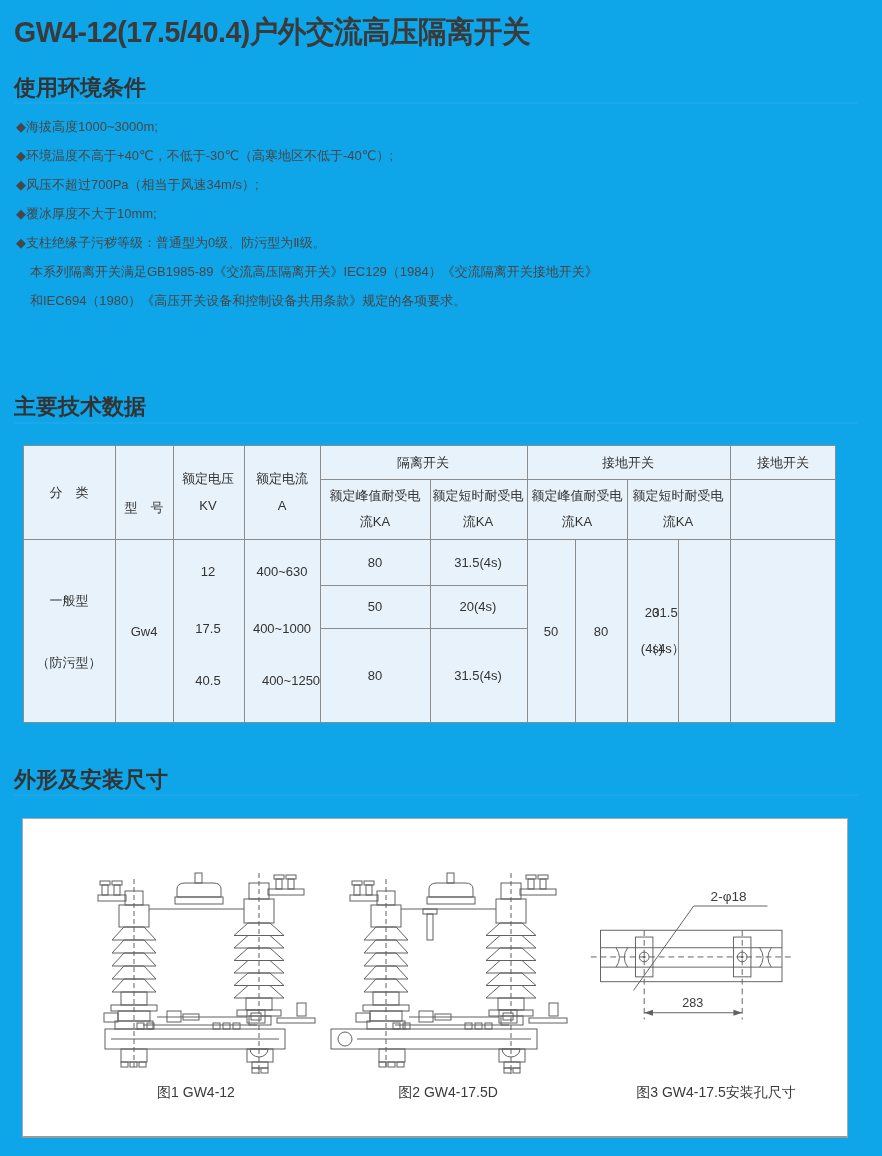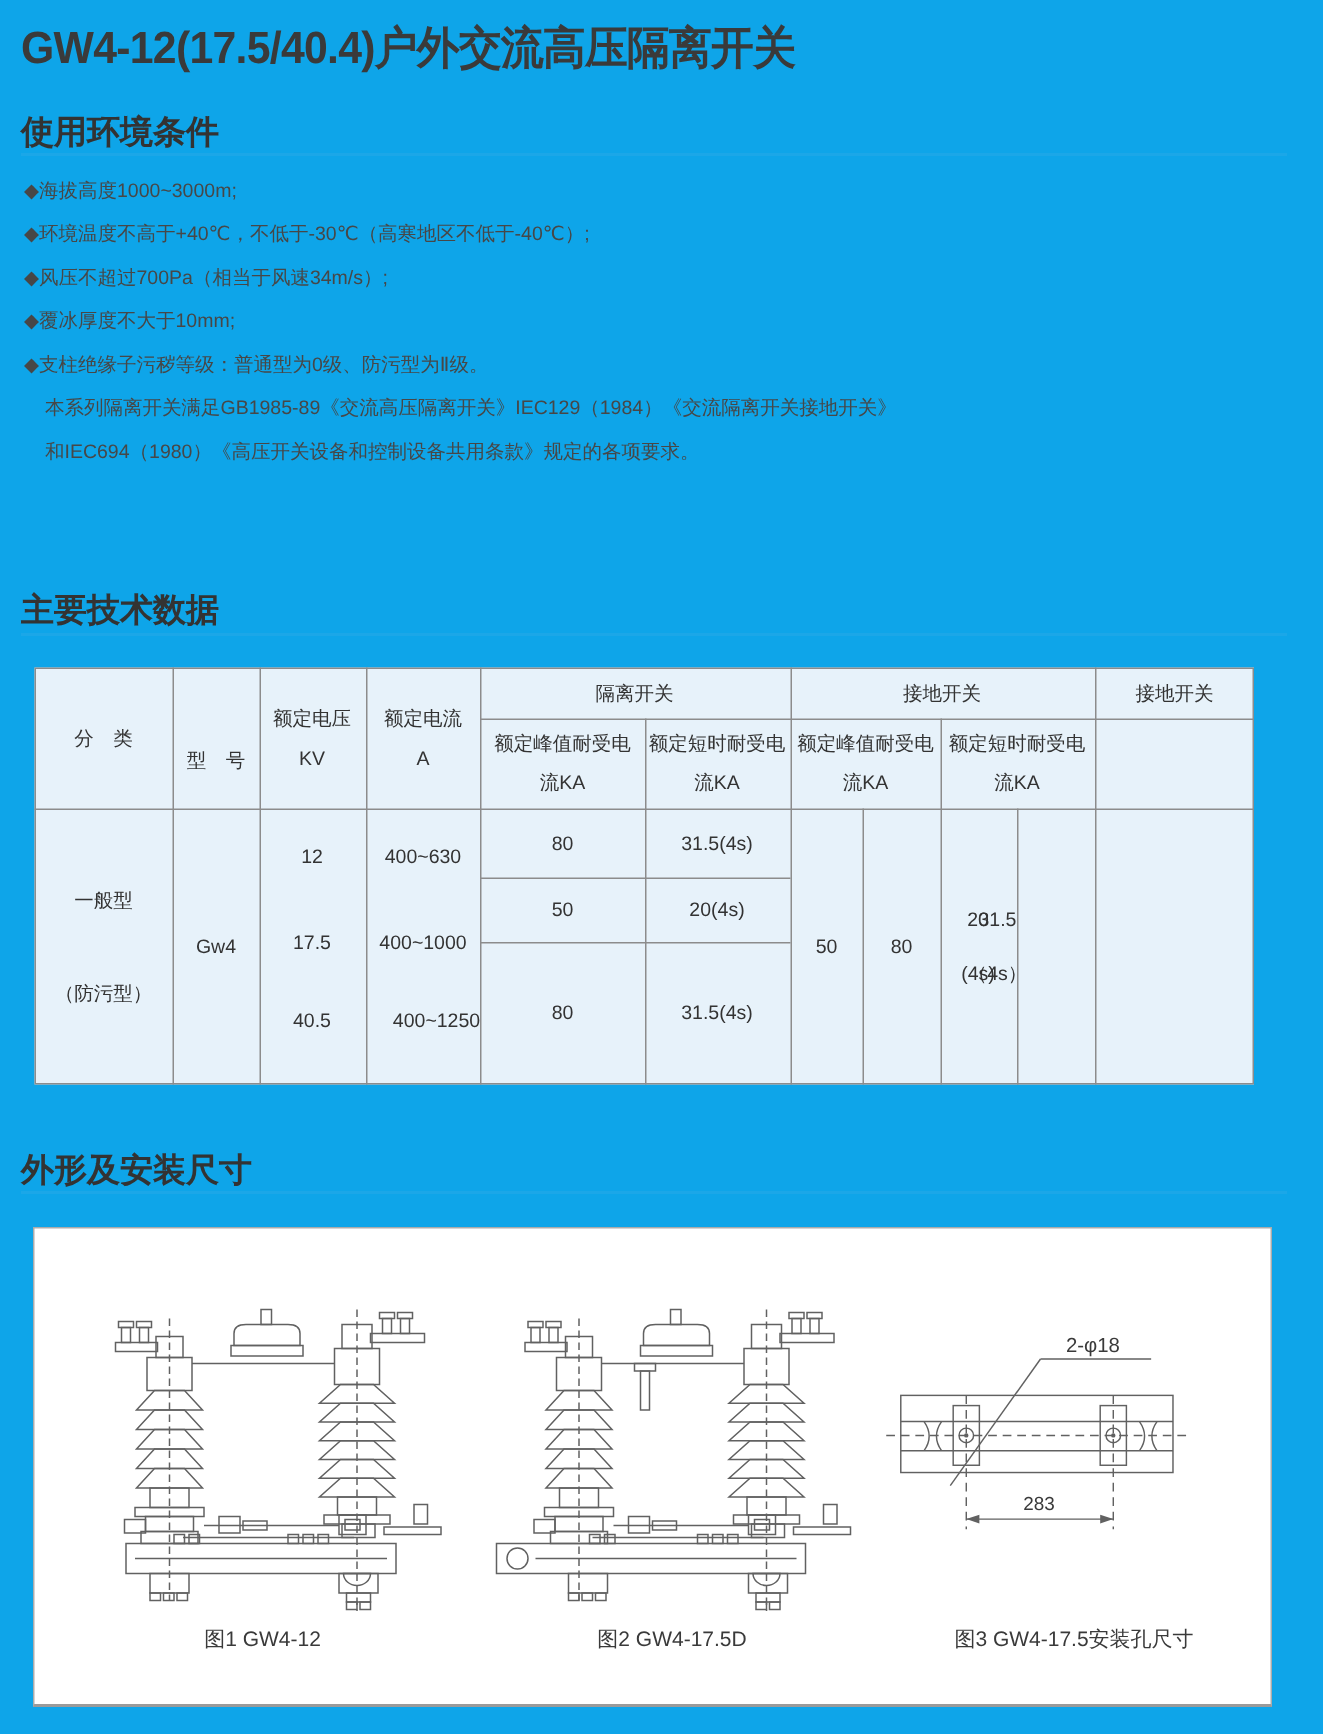--- a/index.html
+++ b/index.html
@@ -116,21 +116,21 @@
 (4s)</div>
     <div class="tcell" style="left:642px; top:186px; line-height:36px;">31.5
 （4s）</div>
   </div>
 
   <div class="sec-head" style="top:765px;">外形及安装尺寸</div>
   <div class="sec-rule" style="top:794px;"></div>
 
   <div class="fig-box">
 
-    <div class="figure" style="left:27px; width:250px;">
+    <div class="figure" style="left:48px; width:250px;">
       <svg width="250" height="205" viewBox="0 0 250 205">
         <g class="draw">
           <line x1="63" y1="10" x2="63" y2="198" stroke-dasharray="5 3"></line>
           <line x1="188" y1="4" x2="188" y2="205" stroke-dasharray="5 3"></line>
 
           <g>
             <rect x="124" y="4" width="7" height="10"></rect>
             <path d="M106,28 L106,20 Q106,14 114,14 L142,14 Q150,14 150,20 L150,28 Z"></path>
             <rect x="104" y="28" width="48" height="7"></rect>
           </g>

